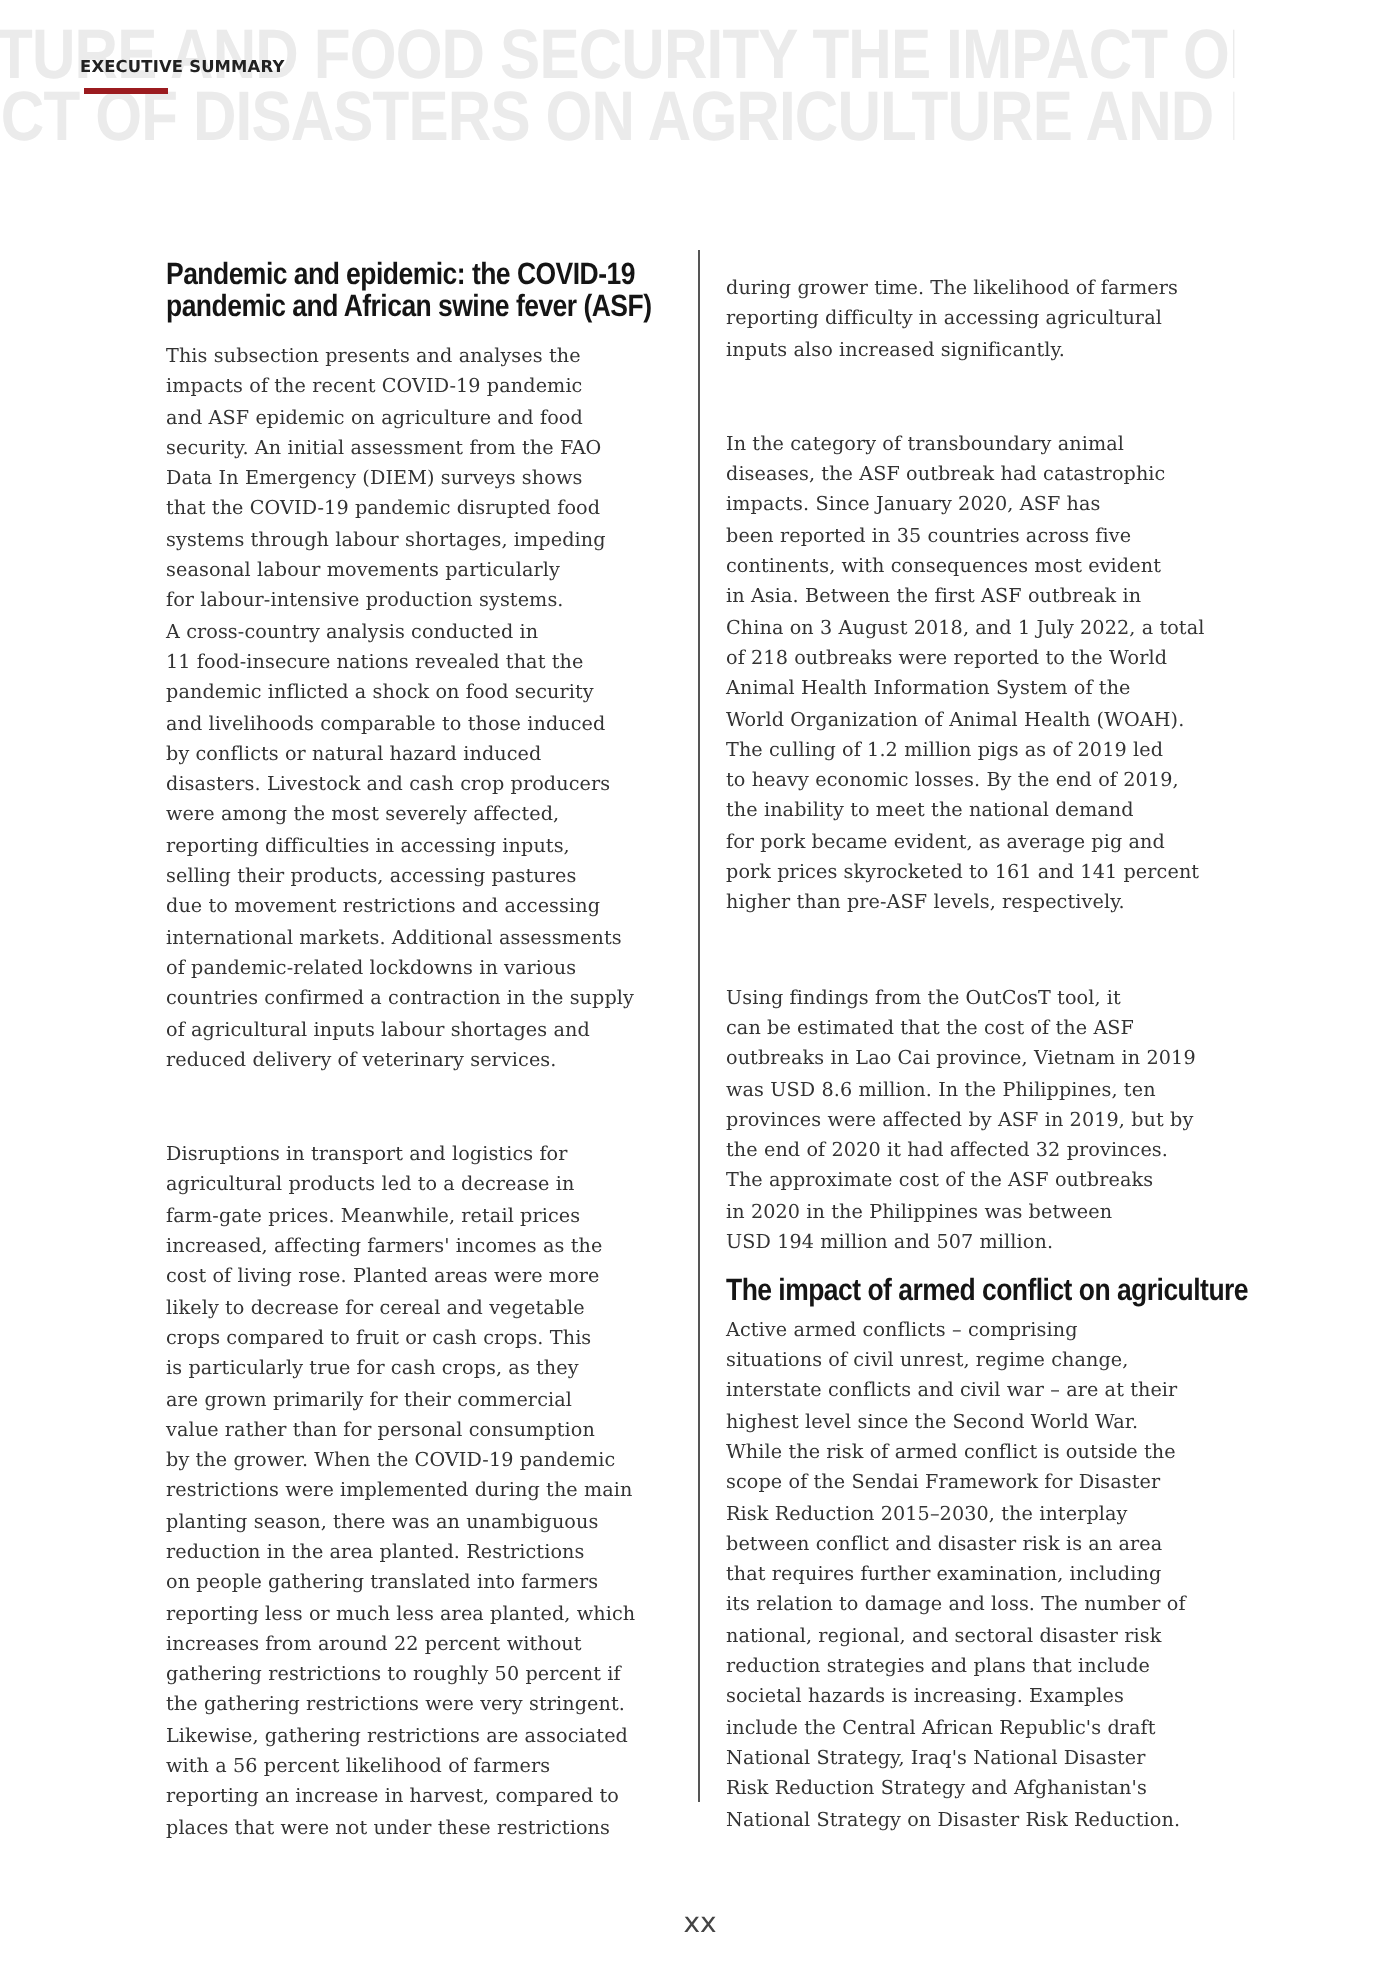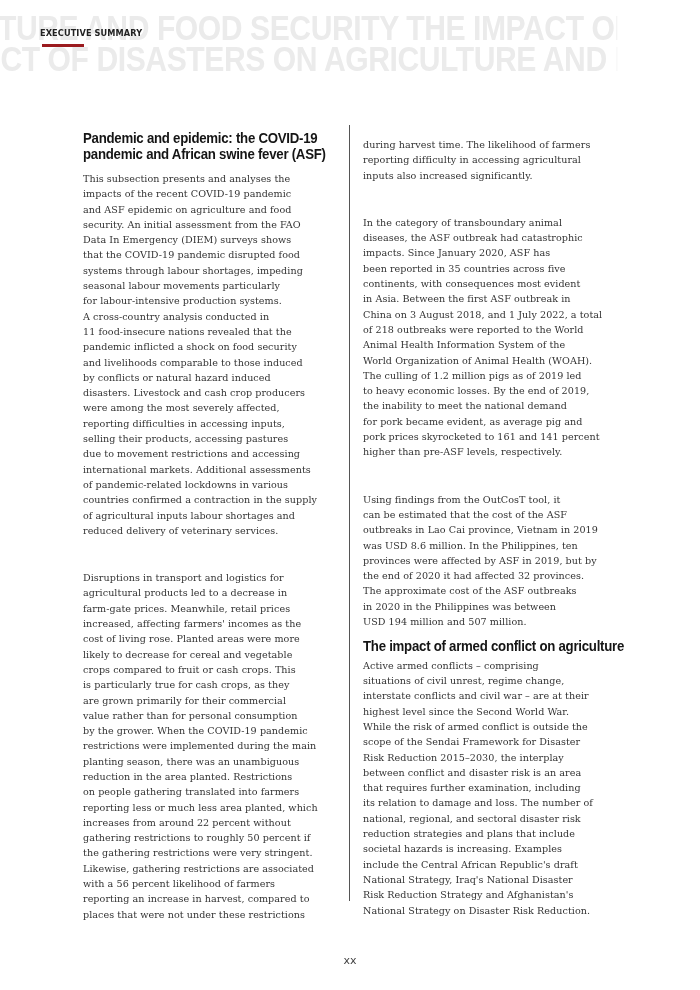--- a/index.html
+++ b/index.html
@@ -38,21 +38,21 @@
 
   p.body {
     margin: 0; font-size: 9.6px; line-height: 15.3px; color: #333333;
     letter-spacing: 0.05px; white-space: pre-line;
   }
   p.body + p.body { margin-top: 32px; }
   .col-right p.first { margin-top: 13px; }
 
   .page-number {
     position: absolute; left: 0; width: 700px; top: 954px; text-align: center;
-    font-family: "DejaVu Sans", sans-serif; font-size: 11px; color: #444444;
+    font-family: "DejaVu Sans", sans-serif; font-size: 14px; color: #444444;
   }
 </style>
 </head>
 <body>
 
 <div class="watermark">
   <span class="wm-line wm-line-1">TURE AND FOOD SECURITY THE IMPACT OF DISASTERS ON AGRICULTURE</span>
   <span class="wm-line wm-line-2">ACT OF DISASTERS ON AGRICULTURE AND FOOD SECURITY</span>
 </div>
 
@@ -106,21 +106,21 @@
 the gathering restrictions were very stringent.
 Likewise, gathering restrictions are associated
 with a 56 percent likelihood of farmers
 reporting an increase in harvest, compared to
 places that were not under these restrictions</p>
 </div>
 
 <div class="col-divider"></div>
 
 <div class="col col-right">
-  <p class="body first">during harvest time. The likelihood of farmers
+  <p class="body first">during grower time. The likelihood of farmers
 reporting difficulty in accessing agricultural
 inputs also increased significantly.</p>
   <p class="body">In the category of transboundary animal
 diseases, the ASF outbreak had catastrophic
 impacts. Since January 2020, ASF has
 been reported in 35 countries across five
 continents, with consequences most evident
 in Asia. Between the first ASF outbreak in
 China on 3 August 2018, and 1 July 2022, a total
 of 218 outbreaks were reported to the World

